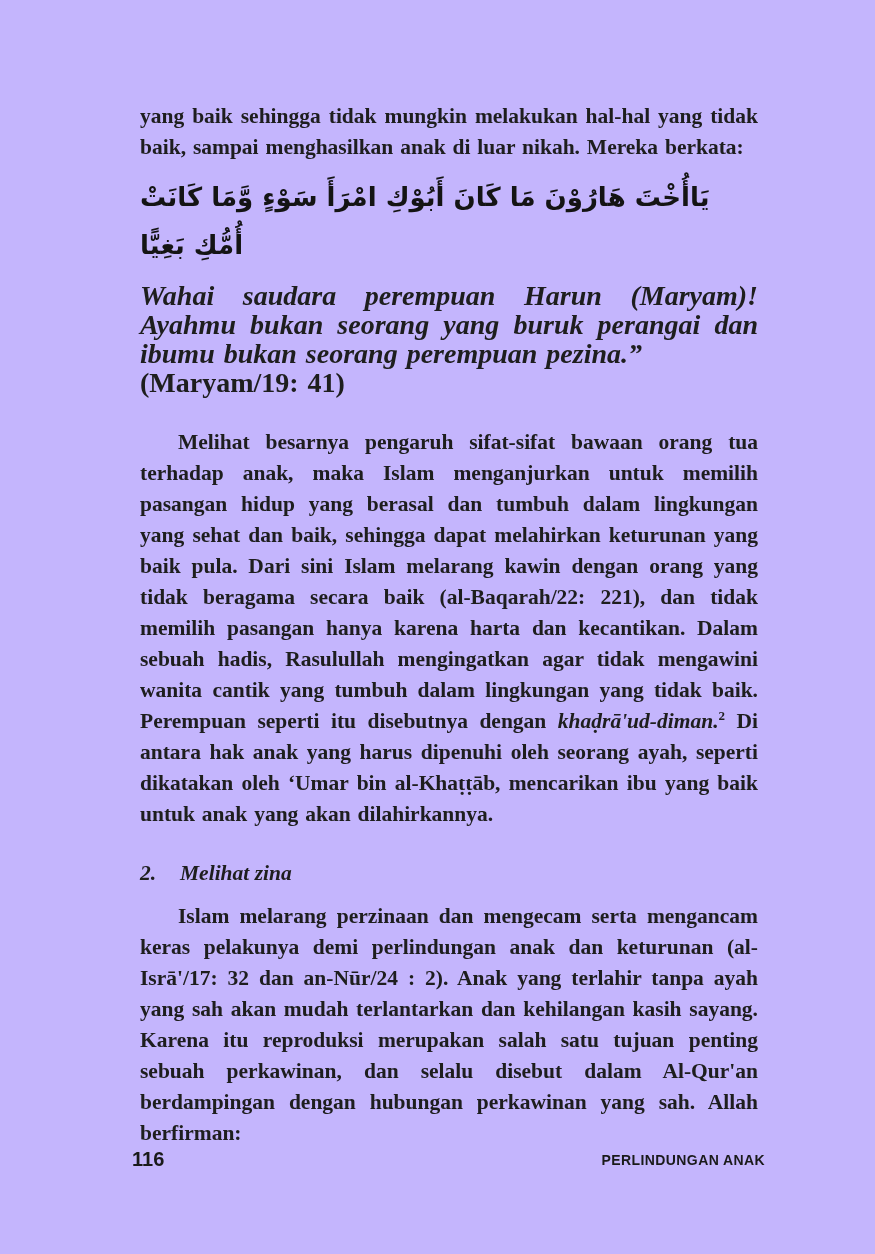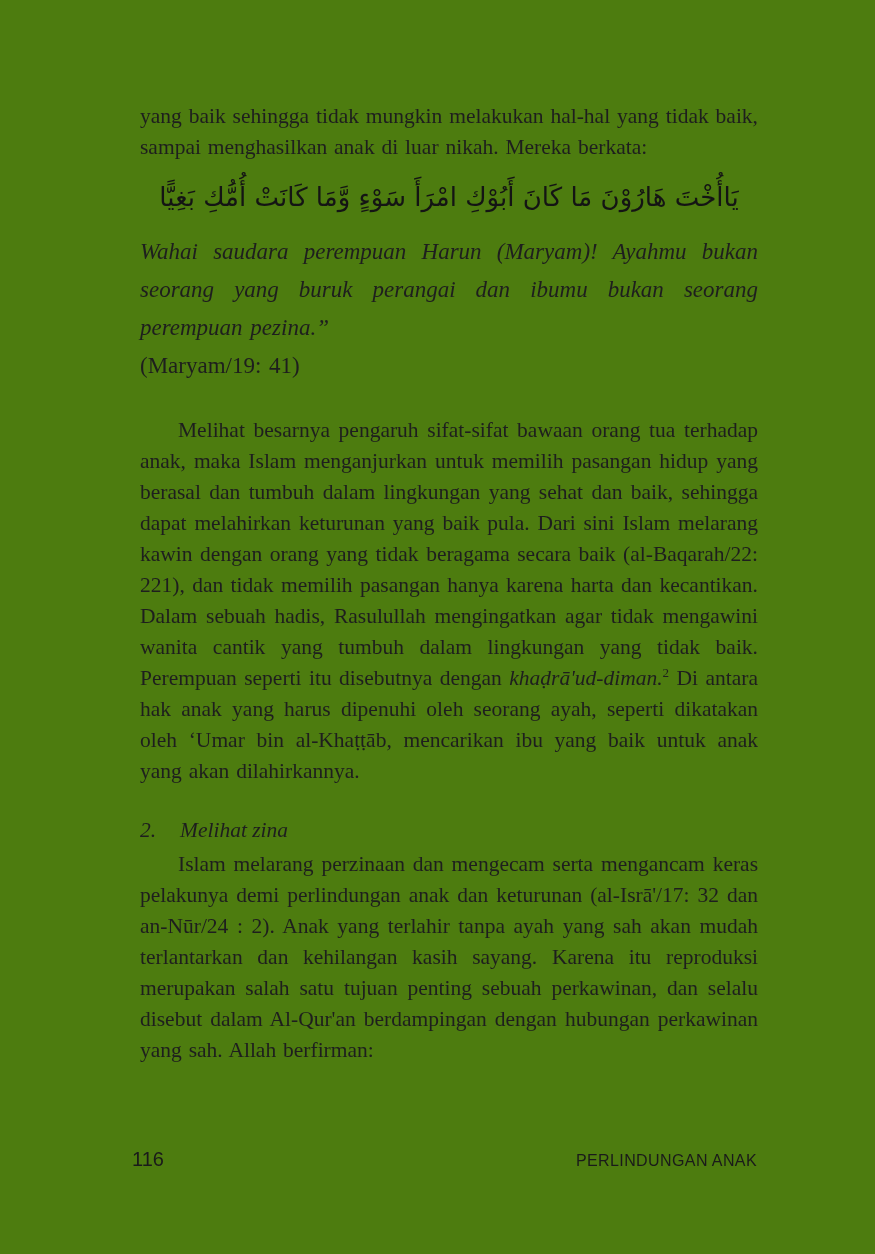--- a/index.html
+++ b/index.html
@@ -1,52 +1,53 @@
 <!DOCTYPE html>
 <html><head>
 <meta charset="utf-8">
 <style>
   html, body { margin: 0; padding: 0; background: #ffffff; }
   .page {
     position: relative;
     width: 875px;
     height: 1254px;
-    background: #4d7c0f;
+    background: #c4b5fd;
     color: #1e1e1e;
     overflow: hidden;
+    font-weight: bold;
   }
   .content {
     position: absolute;
     left: 140px;
     top: 101px;
     width: 618px;
   }
   .body {
     font-family: "Liberation Serif", "DejaVu Serif", serif;
     font-size: 21.5px;
     line-height: 31px;
     text-align: justify;
     word-spacing: 1.5px;
     margin: 0;
   }
   .indent { text-indent: 38px; }
   .arabic {
     font-family: "DejaVu Sans", sans-serif;
     font-size: 26px;
     line-height: 48px;
-    text-align: center;
+    text-align: left;
     direction: rtl;
     margin: 10px 0 4px 0;
     color: #141414;
   }
   .translation {
     font-family: "Liberation Serif", "DejaVu Serif", serif;
     font-style: italic;
-    font-size: 23px;
-    line-height: 38px;
+    font-size: 28px;
+    line-height: 29px;
     text-align: justify;
     word-spacing: 2px;
     margin-top: 12px;
   }
   .citation {
     display: block;
     font-style: normal;
   }
   .para-marriage { margin-top: 30px; }
   .ital { font-style: italic; }
@@ -57,35 +58,35 @@
   }
   .heading {
     display: flex;
     font-family: "Liberation Serif", "DejaVu Serif", serif;
     font-style: italic;
     font-size: 21.5px;
     line-height: 31px;
     margin-top: 28px;
   }
   .hnum { width: 40px; flex: 0 0 40px; }
-  .para-zina { margin-top: 3px; }
+  .para-zina { margin-top: 12px; }
   .footer-pagenum {
     position: absolute;
     left: 132px;
     top: 1148px;
     font-family: "Liberation Sans", "DejaVu Sans", sans-serif;
     font-size: 20px;
     color: #1a1a1a;
   }
   .footer-running {
     position: absolute;
-    right: 118px;
+    right: 110px;
     top: 1152px;
     font-family: "Liberation Sans", "DejaVu Sans", sans-serif;
-    font-size: 16px;
+    font-size: 14px;
     letter-spacing: 0.4px;
     color: #1a1a1a;
   }
 </style>
 </head>
 <body>
 
 <div class="page">
   <div class="content">
 

